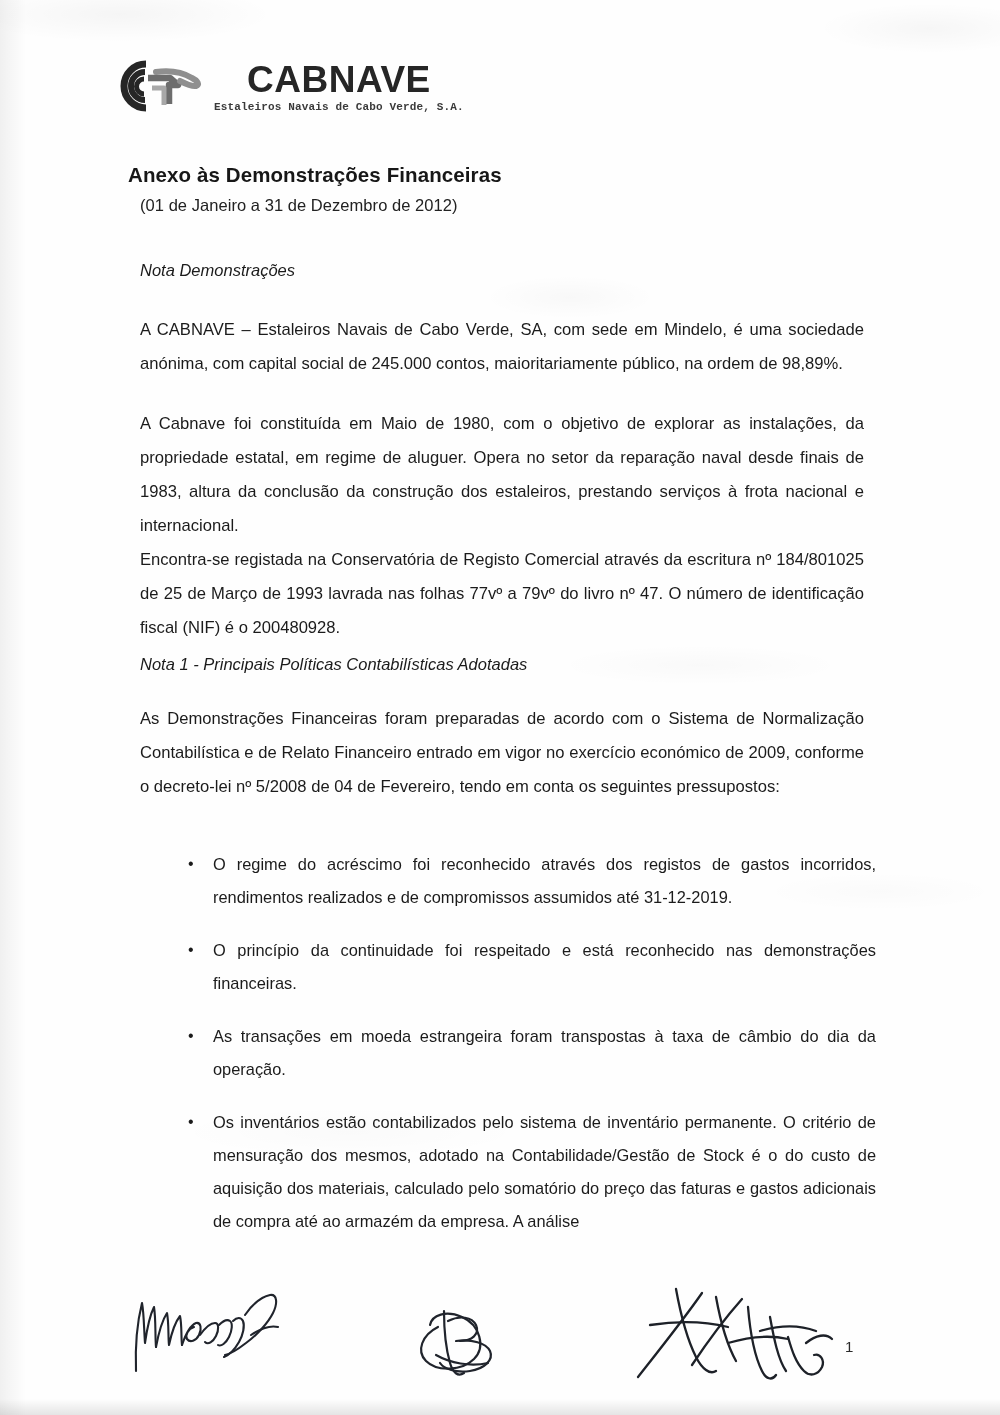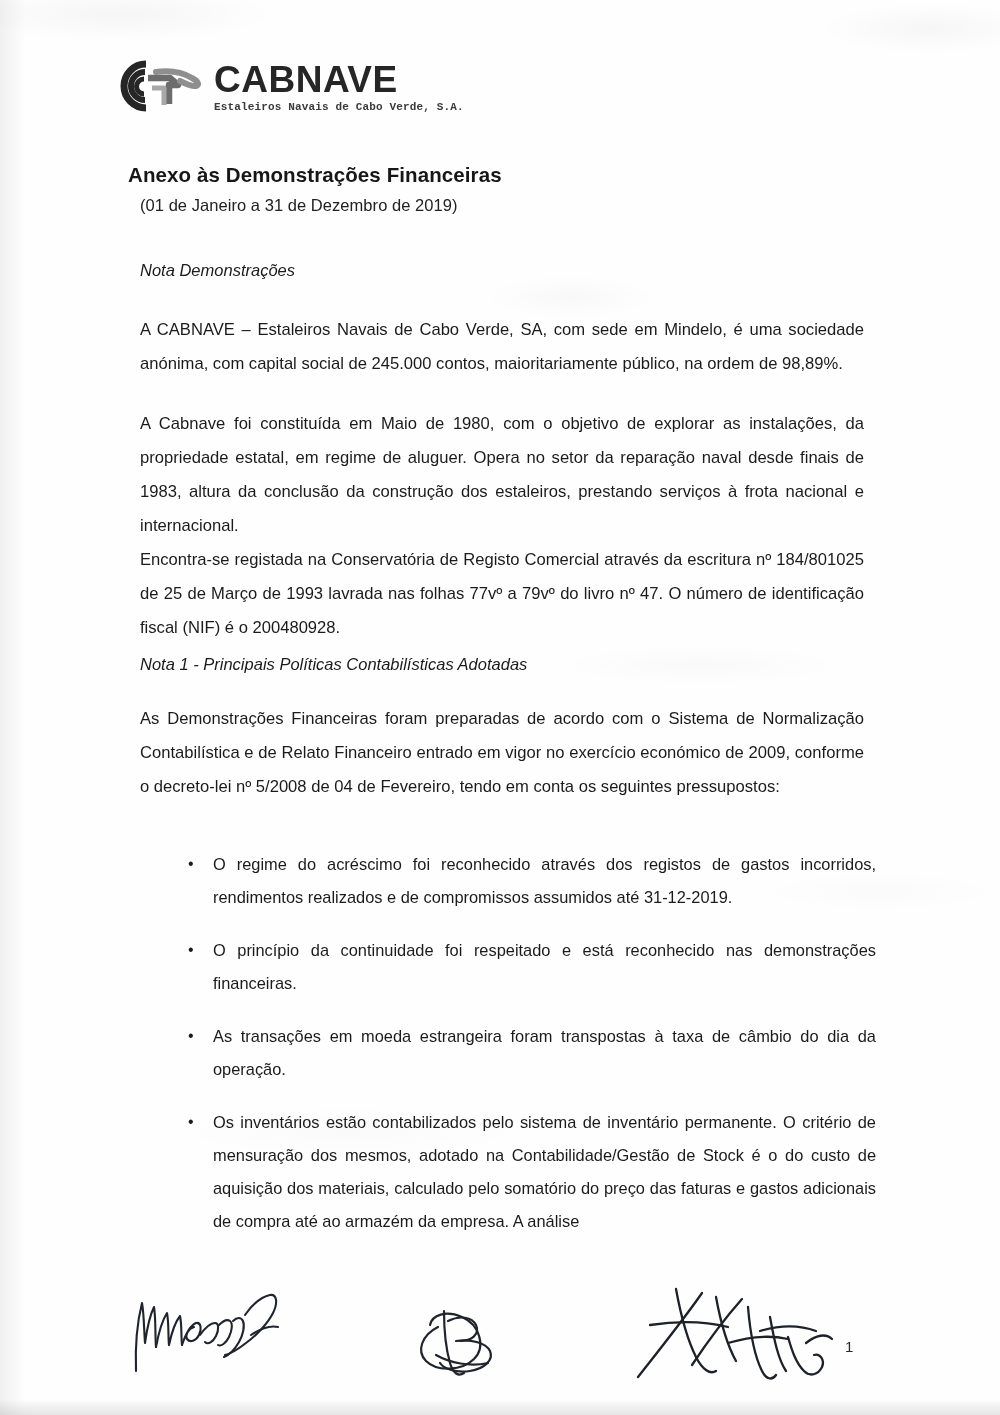--- a/index.html
+++ b/index.html
@@ -56,20 +56,21 @@
   .logo-mark {
     width: 92px;
     height: 56px;
     flex: none;
   }
   .logo-text-block {
     display: flex;
     flex-direction: column;
     justify-content: center;
     padding-top: 2px;
+    align-items: center;
   }
   .logo-word {
     font-family: "Liberation Sans", sans-serif;
     font-weight: bold;
     font-size: 37px;
     letter-spacing: 0.5px;
     color: #262626;
     line-height: 1;
   }
   .logo-tagline {
@@ -199,21 +200,21 @@
       <path d="M44 14 C58 12 70 14 80 20 C86 23 88 27 84 28 C80 29 74 26 68 23" fill="none" stroke="#8f8f8f" stroke-width="6" stroke-linecap="round"></path>
       <path d="M40 30 L52 30 L52 47" fill="none" stroke="#a8a8a8" stroke-width="5" stroke-linejoin="round"></path>
     </svg>
     <div class="logo-text-block">
       <div class="logo-word">CABNAVE</div>
       <div class="logo-tagline">Estaleiros Navais de Cabo Verde, S.A.</div>
     </div>
   </div>
 
   <div class="doc-title">Anexo às Demonstrações Financeiras</div>
-  <div class="doc-subtitle">(01 de Janeiro a 31 de Dezembro de 2019)</div>
+  <div class="doc-subtitle">(01 de Janeiro a 31 de Dezembro de 2012)</div>
 
   <div class="section-heading" id="heading-nota-intro">Nota Demonstrações</div>
 
   <div class="para" id="para-intro-1">A CABNAVE – Estaleiros Navais de Cabo Verde, SA, com sede em Mindelo, é uma sociedade anónima, com capital social de 245.000 contos, maioritariamente público, na ordem de 98,89%.</div>
   <div class="para" id="para-intro-2">A Cabnave foi constituída em Maio de 1980, com o objetivo de explorar as instalações, da propriedade estatal, em regime de aluguer. Opera no setor da reparação naval desde finais de 1983, altura da conclusão da construção dos estaleiros, prestando serviços à frota nacional e internacional.</div>
   <div class="para" id="para-intro-3">Encontra-se registada na Conservatória de Registo Comercial através da escritura nº 184/801025 de 25 de Março de 1993 lavrada nas folhas 77vº a 79vº do livro nº 47. O número de identificação fiscal (NIF) é o 200480928.</div>
 
   <div class="section-heading" id="heading-nota-1">Nota 1 - Principais Políticas Contabilísticas Adotadas</div>
   <div class="para" id="para-nota1-intro">As Demonstrações Financeiras foram preparadas de acordo com o Sistema de Normalização Contabilística e de Relato Financeiro entrado em vigor no exercício económico de 2009, conforme o decreto-lei nº 5/2008 de 04 de Fevereiro, tendo em conta os seguintes pressupostos:</div>
 

